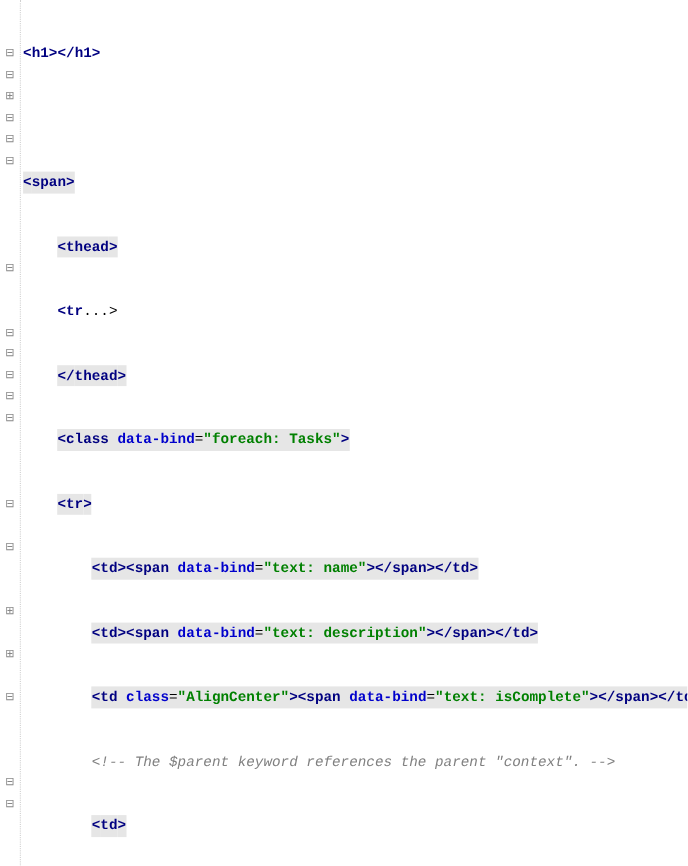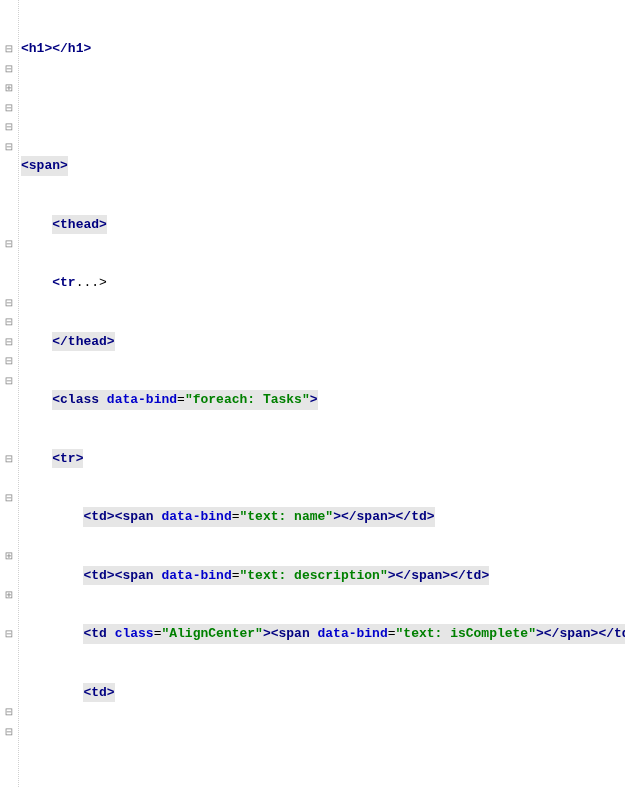--- a/index.html
+++ b/index.html
@@ -103,20 +103,21 @@
     <div class="line"></div>
     <div class="line"><span class="tag bkg">&lt;</span><span class="tag bkg">span</span><span class="tag bkg">&gt;</span></div>
     <div class="line"><span>    </span><span class="tag bkg">&lt;</span><span class="tag bkg">thead</span><span class="tag bkg">&gt;</span></div>
     <div class="line"><span>    </span><span class="tag">&lt;</span><span class="tag">tr</span><span>...&gt;</span></div>
     <div class="line"><span>    </span><span class="tag bkg">&lt;/</span><span class="tag bkg">thead</span><span class="tag bkg">&gt;</span></div>
     <div class="line"><span>    </span><span class="bkg"><span class="tag">&lt;</span><span class="tag">class </span><span class="attr">data-bind</span><span>=</span><span class="val">"foreach: Tasks"</span><span class="tag">&gt;</span></span></div>
     <div class="line"><span>    </span><span class="tag bkg">&lt;</span><span class="tag bkg">tr</span><span class="tag bkg">&gt;</span></div>
     <div class="line"><span>        </span><span class="bkg"><span class="tag">&lt;</span><span class="tag">td</span><span class="tag">&gt;&lt;</span><span class="tag">span </span><span class="attr">data-bind</span><span>=</span><span class="val">"text: name"</span><span class="tag">&gt;&lt;/</span><span class="tag">span</span><span class="tag">&gt;&lt;/</span><span class="tag">td</span><span class="tag">&gt;</span></span></div>
     <div class="line"><span>        </span><span class="bkg"><span class="tag">&lt;</span><span class="tag">td</span><span class="tag">&gt;&lt;</span><span class="tag">span </span><span class="attr">data-bind</span><span>=</span><span class="val">"text: description"</span><span class="tag">&gt;&lt;/</span><span class="tag">span</span><span class="tag">&gt;&lt;/</span><span class="tag">td</span><span class="tag">&gt;</span></span></div>
     <div class="line"><span>        </span><span class="bkg"><span class="tag">&lt;</span><span class="tag">td </span><span class="attr">class</span><span>=</span><span class="val">"AlignCenter"</span><span class="tag">&gt;&lt;</span><span class="tag">span </span><span class="attr">data-bind</span><span>=</span><span class="val">"text: isComplete"</span><span class="tag">&gt;&lt;/</span><span class="tag">span</span><span class="tag">&gt;&lt;/</span><span class="tag">td</span></span></div>
+    <div class="line"><span>        </span><span class="cmt">&lt;!-- The $parent keyword references the parent "context". --&gt;</span></div>
     <div class="line"><span>        </span><span class="tag bkg">&lt;</span><span class="tag bkg">td</span><span class="tag bkg">&gt;</span></div>
     
     
     
     
     
     
     
     
     

